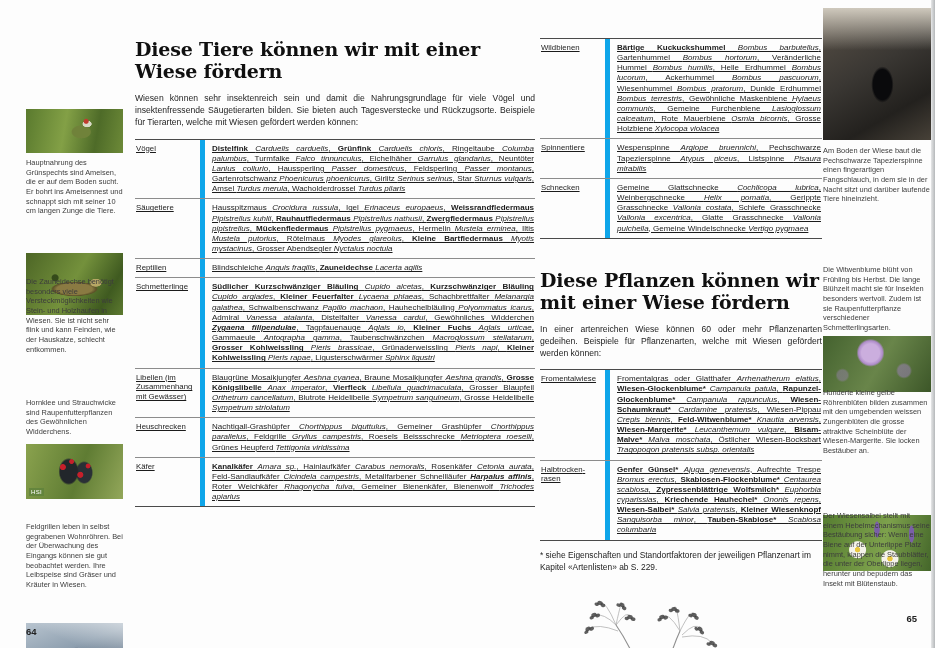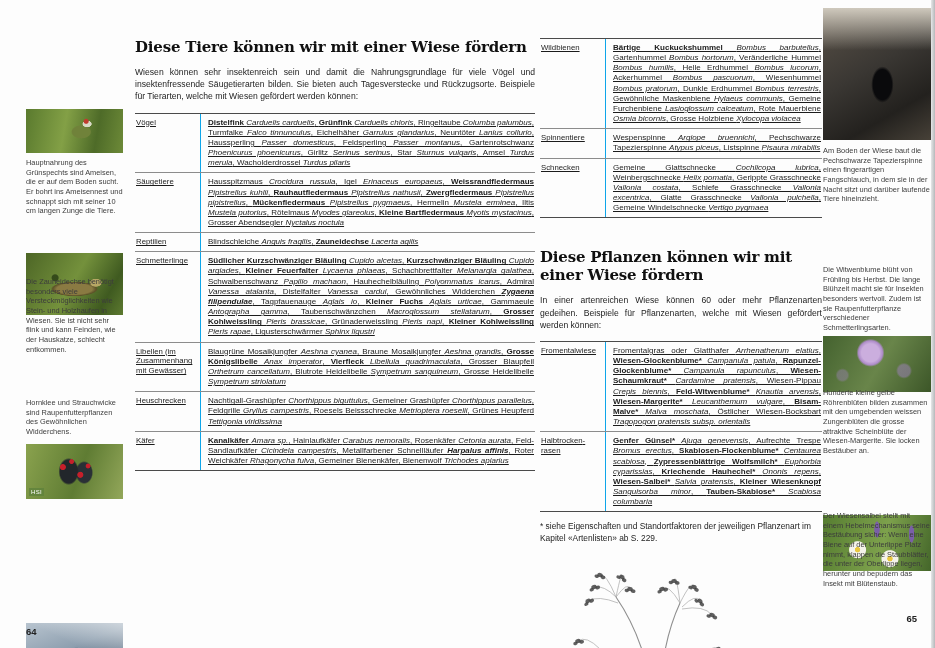--- a/index.html
+++ b/index.html
@@ -9,34 +9,34 @@
              background:linear-gradient(to left,#b5b8ba,#e6e7e8);}
   
   .photo-col{position:absolute;}
   .photo-col.left{left:26px;top:13px;width:97px;}
   .photo-col.right{left:823px;top:0;width:108px;}
   .main-col{position:absolute;top:38px;}
   .main-col.left{left:135px;width:400px;}
   .main-col.right{left:540px;width:282px;}
   .abs{position:absolute;left:0;right:0;}
   
-  .page-title{font-family:"DejaVu Serif",serif;font-weight:bold;font-size:15px;
+  .page-title{font-family:"DejaVu Serif",serif;font-weight:bold;font-size:19px;
               letter-spacing:-0.2px;margin:0 0 10px;color:#101010;}
   .intro{font-size:8.6px;line-height:1.42;text-align:justify;margin:0 0 10px;hyphens:auto;}
   .footnote{font-size:8.4px;line-height:1.42;margin:9px 0 0;text-align:left;}
   .photo-caption{font-size:7.4px;line-height:1.31;color:#3c3c3c;hyphens:auto;}
   .page-number{font-size:9.5px;font-weight:bold;color:#222;}
   .page-number.right-align{text-align:right;padding-right:14px;}
   
   .species-table{border-top:1.4px solid #4a4a4a;border-bottom:1.4px solid #4a4a4a;
                  font-size:8px;line-height:1.27;text-decoration:underline;}
   .srow{display:flex;border-bottom:1px solid #8c8c8c;}
   .srow:last-child{border-bottom:none;}
   .slabel{flex:0 0 60px;padding:4px 4px 4px 1px;font-size:7.8px;overflow-wrap:break-word;}
-  .scontent{flex:1;border-left:1px solid #0ea5e9;padding:4px 1px 4px 7px;
+  .scontent{flex:1;border-left:5px solid #0ea5e9;padding:4px 1px 4px 7px;
             text-align:justify;hyphens:auto;}
   .seg-b{font-weight:bold;}
   .seg-i{font-style:italic;}
   .mt{margin-top:30px;}
   
   .photo{position:relative;width:100%;}
   .credit{position:absolute;left:3px;bottom:3px;font-size:6px;line-height:1;
           color:#fff;background:rgba(96,130,60,.85);padding:1px 2px;letter-spacing:.3px;}
   .credit:empty{display:none;}
   #ph-l1{top:96px;height:44px;background:
@@ -92,20 +92,21 @@
       
     </div>
     <div class="photo-caption abs" style="top:264px">Die Zauneidechse benötigt besonders viele Versteckmöglichkeiten wie Stein- und Holzhaufen in Wiesen. Sie ist nicht sehr flink und kann Feinden, wie der Hauskatze, schlecht entkommen.</div>
     <div class="photo abs" id="ph-l3">
       <span class="credit">HSI</span>
     </div>
     <div class="photo-caption abs" style="top:385px">Hornklee und Strauchwicke sind Raupenfutterpflanzen des Gewöhnlichen Widderchens.</div>
     <div class="photo abs" id="ph-l4">
       
     </div>
+    <div class="photo-caption abs" style="top:509px">Feldgrillen leben in selbst gegrabenen Wohnröhren. Bei der Überwachung des Eingangs können sie gut beobachtet werden. Ihre Leibspeise sind Gräser und Kräuter in Wiesen.</div>
     <div class="page-number abs" style="top:613px">64</div>
   </div>
 
   <div class="main-col left">
     <h1 class="page-title">Diese Tiere können wir mit einer Wiese fördern</h1>
     <p class="intro">Wiesen können sehr insektenreich sein und damit die Nahrungsgrundlage für viele Vögel und insektenfressende Säugetierarten bilden. Sie bieten auch Tagesverstecke und Rückzugsorte. Beispiele für Tierarten, welche mit Wiesen gefördert werden können:</p>
     <div class="species-table">
         <div class="srow">
           <div class="slabel">Vögel</div>
           <div class="scontent"><span class="seg-b">Distelfink </span><span class="seg-i">Carduelis carduelis</span><span>, </span><span class="seg-b">Grünfink </span><span class="seg-i">Carduelis chloris</span><span>, Ringeltaube </span><span class="seg-i">Columba palumbus</span><span>, Turmfalke </span><span class="seg-i">Falco tinnunculus</span><span>, Eichelhäher </span><span class="seg-i">Garrulus glandarius</span><span>, Neuntöter </span><span class="seg-i">Lanius collurio</span><span>, Haussperling </span><span class="seg-i">Passer domesticus</span><span>, Feldsperling </span><span class="seg-i">Passer montanus</span><span>, Gartenrotschwanz </span><span class="seg-i">Phoenicurus phoenicurus</span><span>, Girlitz </span><span class="seg-i">Serinus serinus</span><span>, Star </span><span class="seg-i">Sturnus vulgaris</span><span>, Amsel </span><span class="seg-i">Turdus merula</span><span>, Wacholderdrossel </span><span class="seg-i">Turdus pilaris</span></div>

